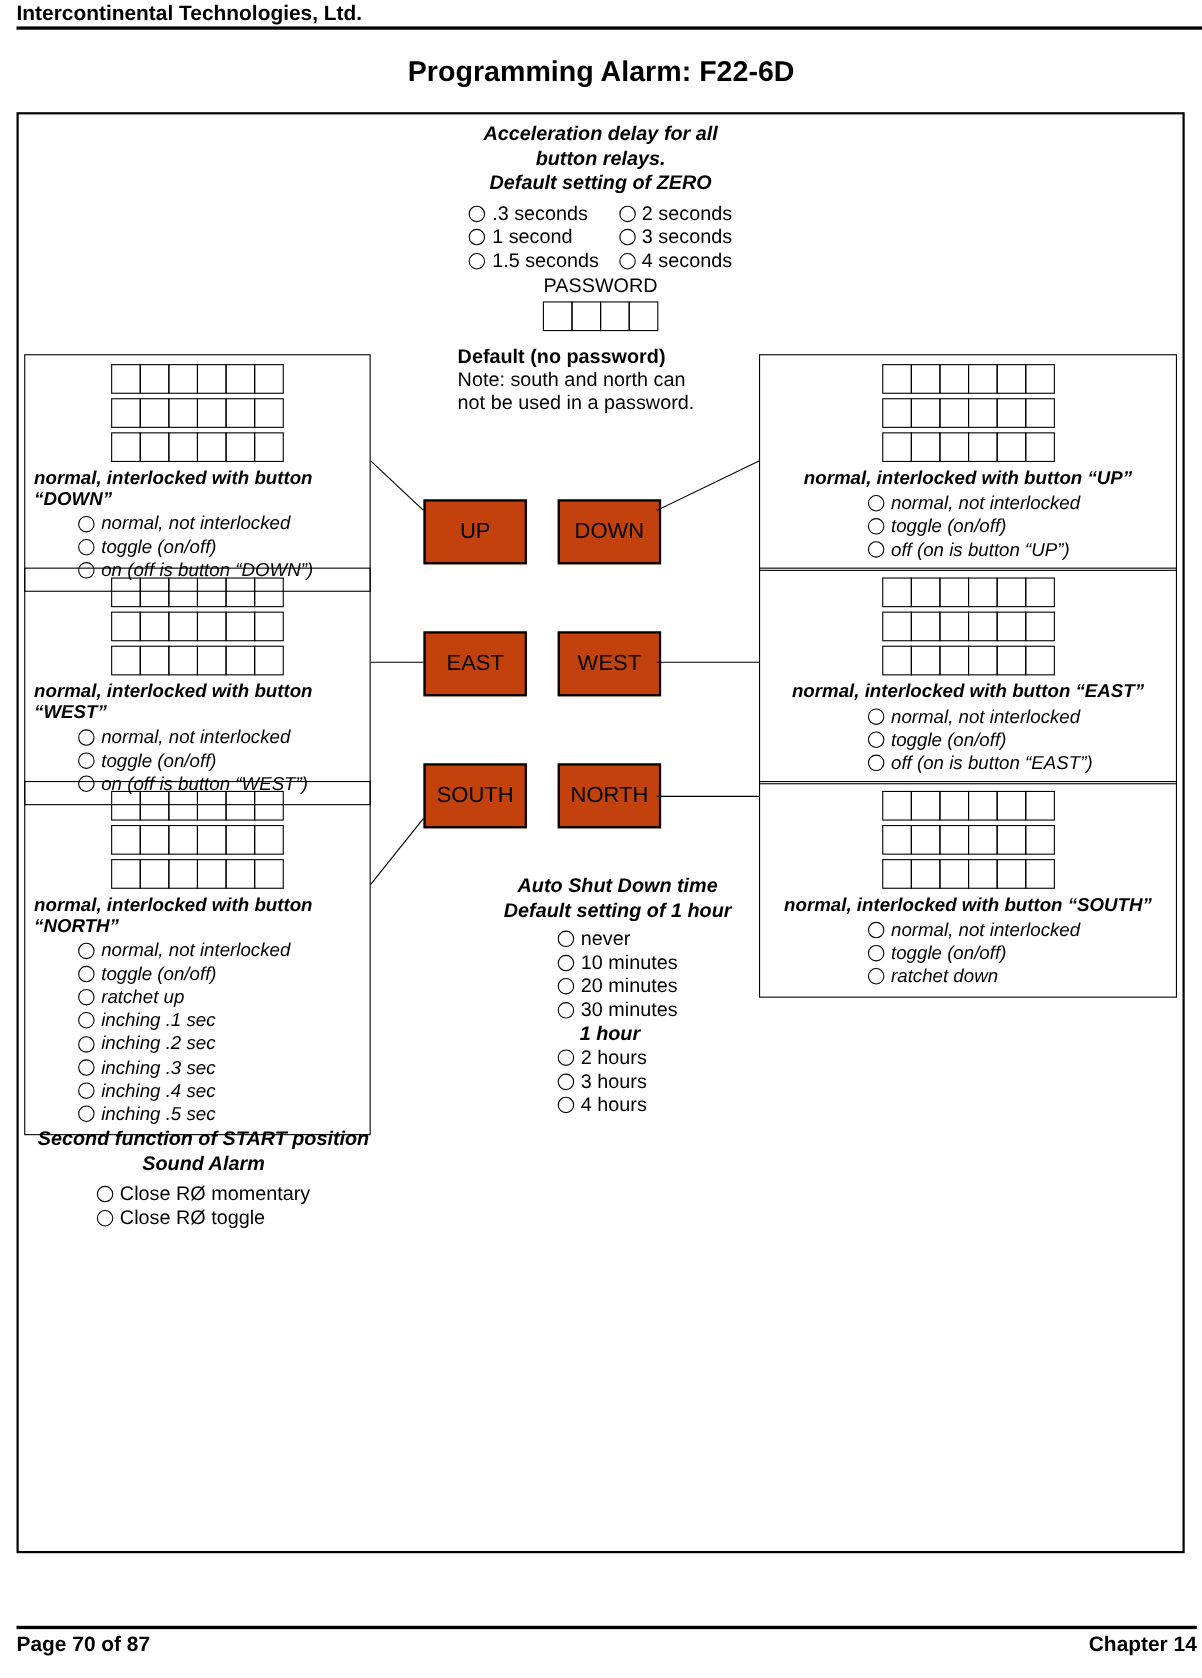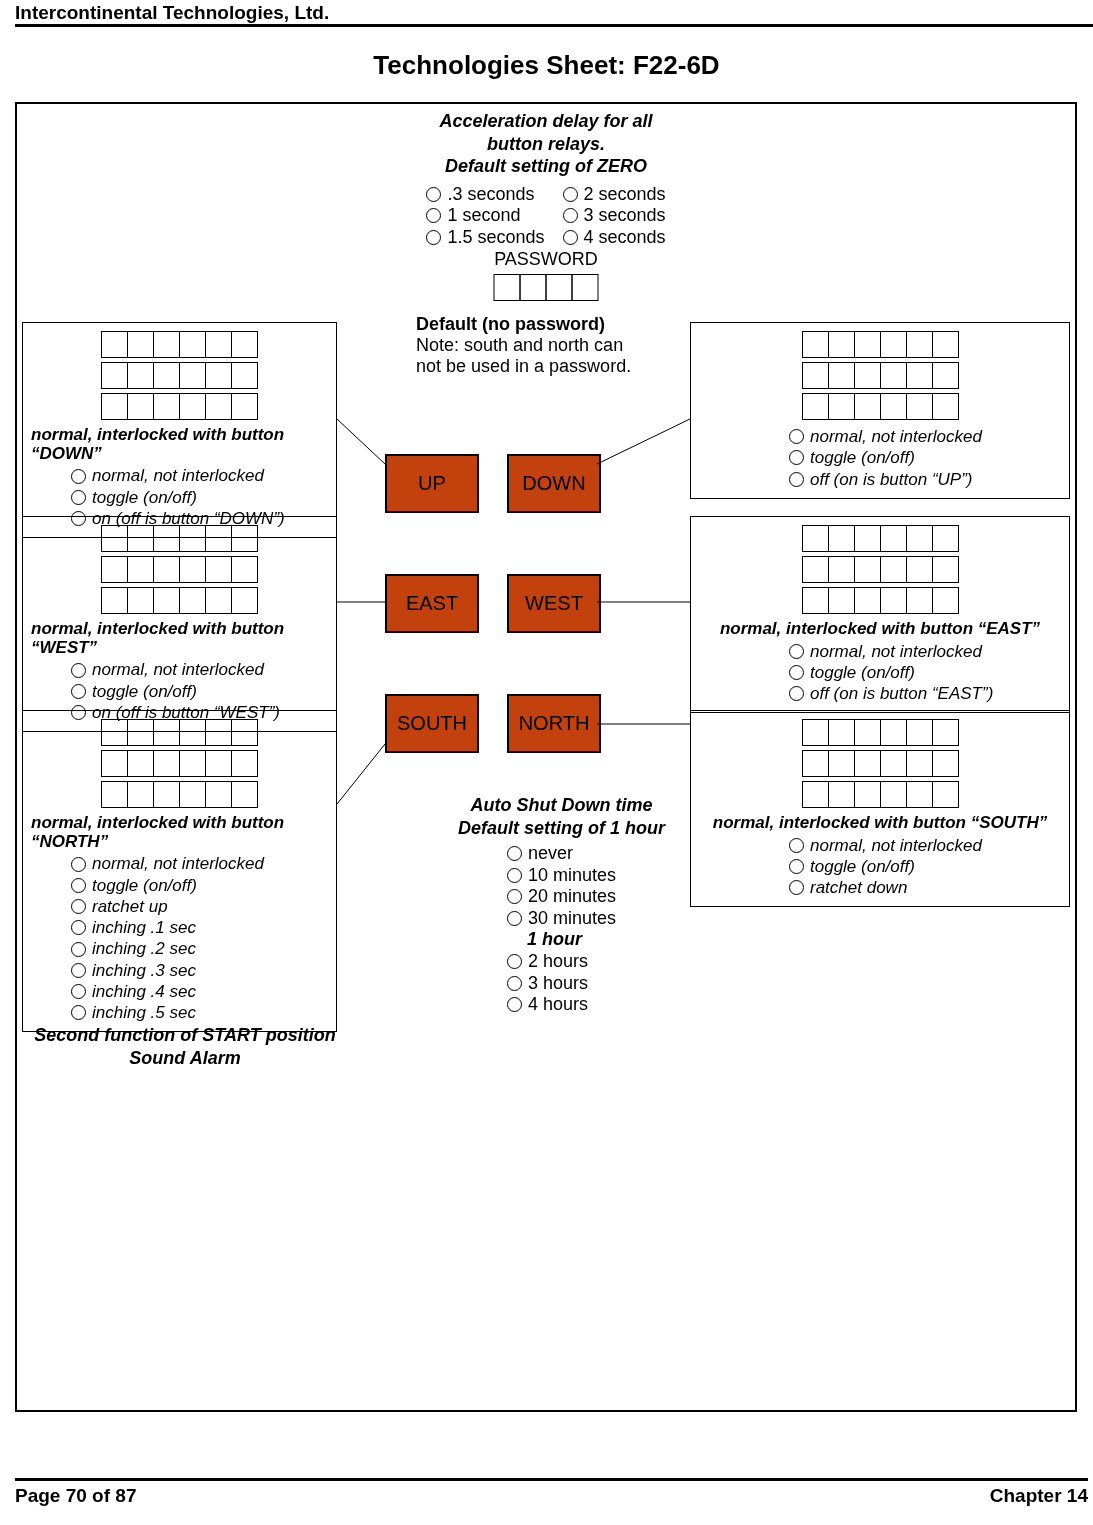--- a/index.html
+++ b/index.html
@@ -218,21 +218,21 @@
     position: absolute;
     pointer-events: none;
   }
 </style>
 </head>
 <body>
 
 <div class="page">
   <div class="company">Intercontinental Technologies, Ltd.</div>
   <div class="header-line"></div>
-  <div class="title">Technologies Sheet:  F22-6D</div>
+  <div class="title">Programming Alarm:  F22-6D</div>
 
   <div class="main-frame">
 
     <div class="accel-block">
       <div class="ital-bold">Acceleration delay for all</div>
       <div class="ital-bold">button relays.</div>
       <div class="ital-bold">Default setting of ZERO</div>
       <div class="accel-opts">
         <div class="accel-row">
           <div class="accel-col" style="margin-right:18px;">
@@ -473,20 +473,21 @@
           </div>
           <div class="row6">
             <div class="cell"></div>
             <div class="cell"></div>
             <div class="cell"></div>
             <div class="cell"></div>
             <div class="cell"></div>
             <div class="cell"></div>
           </div>
         </div>
+      <div class="panel-title" style="text-align:center;">normal, interlocked with button “UP”</div>
       <div class="panel-opts" style="margin-left:90px;">
         <div class="opt">
             <span class="circ"></span>
             <span>normal, not interlocked</span>
           </div>
         <div class="opt">
             <span class="circ"></span>
             <span>toggle (on/off)</span>
           </div>
         <div class="opt">
@@ -618,20 +619,30 @@
             <span>3 hours</span>
           </div><div class="opt">
             <span class="circ"></span>
             <span>4 hours</span>
           </div></div>
     </div>
 
     <div class="second-fn">
       <div class="ital-bold">Second function of START position</div>
       <div class="ital-bold">Sound Alarm</div>
+      <div class="second-opts">
+        <div class="opt">
+            <span class="circ"></span>
+            <span>Close RØ momentary</span>
+          </div>
+        <div class="opt">
+            <span class="circ"></span>
+            <span>Close RØ toggle</span>
+          </div>
+      </div>
     </div>
 
   </div>
 
   <div class="footer-line"></div>
   <div class="page-num">Page 70 of 87</div>
   <div class="chapter">Chapter 14</div>
 </div>
 
 </body></html>

